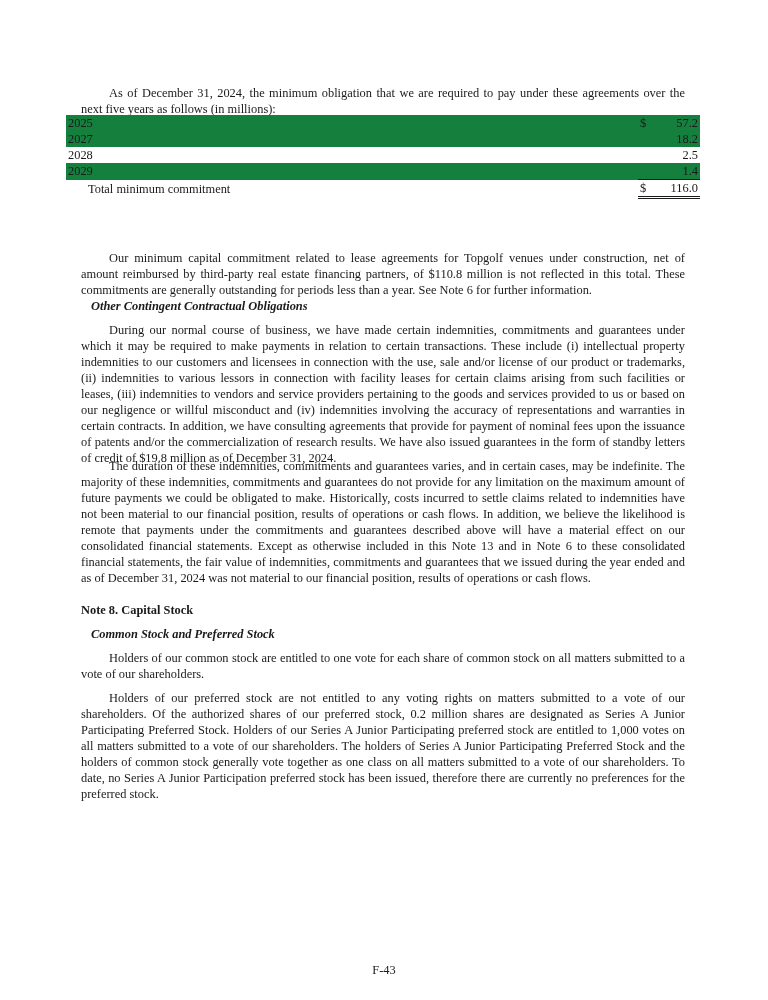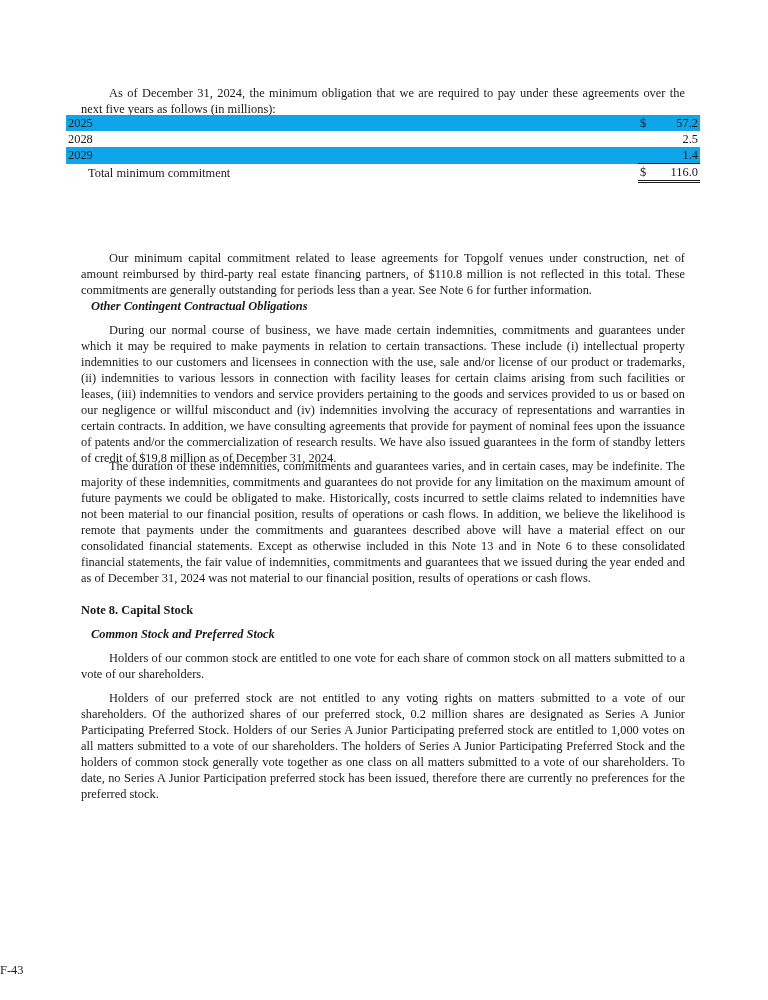--- a/index.html
+++ b/index.html
@@ -7,50 +7,55 @@
     width: 768px; height: 1000px; position: relative; overflow: hidden;
     font-family: "Liberation Serif", "DejaVu Serif", serif;
     color: #1a1a1a; font-size: 12.4px; line-height: 16px;
   }
   .page { position: absolute; left: 66px; top: 0; width: 634px; }
   p { margin: 15px; text-align: justify; }
   .indent { text-indent: 28px; }
   #intro { position: absolute; top: 70px; }
   table.obl { position: absolute; top: 115px; width: 634px; border-collapse: collapse; }
   table.obl td { padding: 0 2px; height: 16px; line-height: 16px; vertical-align: middle; }
-  table.obl tr.shaded td { background: #0ea5e9; }
+  table.obl tr.shaded td { background: #15803d; }
   td.year { width: auto; }
   td.cur { width: 14px; text-align: left; }
   td.val { width: 40px; text-align: right; }
   tr.last td.cur, tr.last td.val { border-bottom: 1px solid #1a1a1a; }
   tr.total td.cur, tr.total td.val { border-bottom: 3px double #1a1a1a; }
   tr.total td.label { padding-left: 22px; }
   #para-capital { position: absolute; top: 235px; }
   .subhead-italic { font-weight: bold; font-style: italic; padding-left: 10px; }
   #subhead-other { position: absolute; top: 283px; }
   #para-during { position: absolute; top: 307px; }
   #para-duration { position: absolute; top: 443px; }
   #heading-note14 { position: absolute; top: 587px; font-weight: bold; }
   #subhead-stock { position: absolute; top: 611px; }
   #para-common { position: absolute; top: 635px; }
   #para-preferred { position: absolute; top: 675px; }
-  #page-number { position: absolute; top: 962px; left: 0; width: 768px; }
+  #page-number { position: absolute; top: 962px; left: 0; width: 768px; text-align: center; }
 </style>
 </head>
 <body>
 
 <div class="page">
   <p id="intro" class="indent">As of December 31, 2024, the minimum obligation that we are required to pay under these agreements over the next five years as follows (in millions):</p>
 
   <table class="obl">
     <tbody>
       <tr class="shaded">
         <td class="year">2025</td>
         <td class="cur">$</td>
         <td class="val">57.2</td>
+      </tr>
+      <tr class="shaded">
+        <td class="year">2027</td>
+        <td class="cur"></td>
+        <td class="val">18.2</td>
       </tr>
       <tr>
         <td class="year">2028</td>
         <td class="cur"></td>
         <td class="val">2.5</td>
       </tr>
       <tr class="shaded last">
         <td class="year">2029</td>
         <td class="cur"></td>
         <td class="val">1.4</td>

